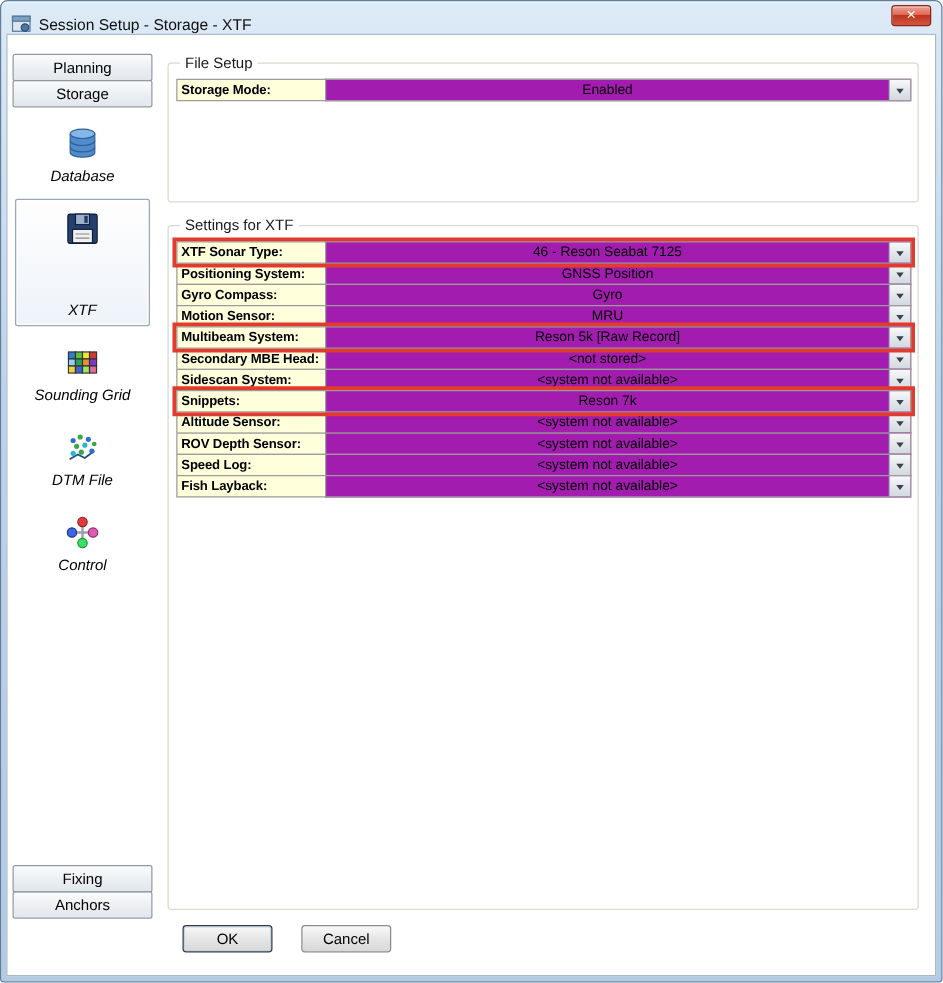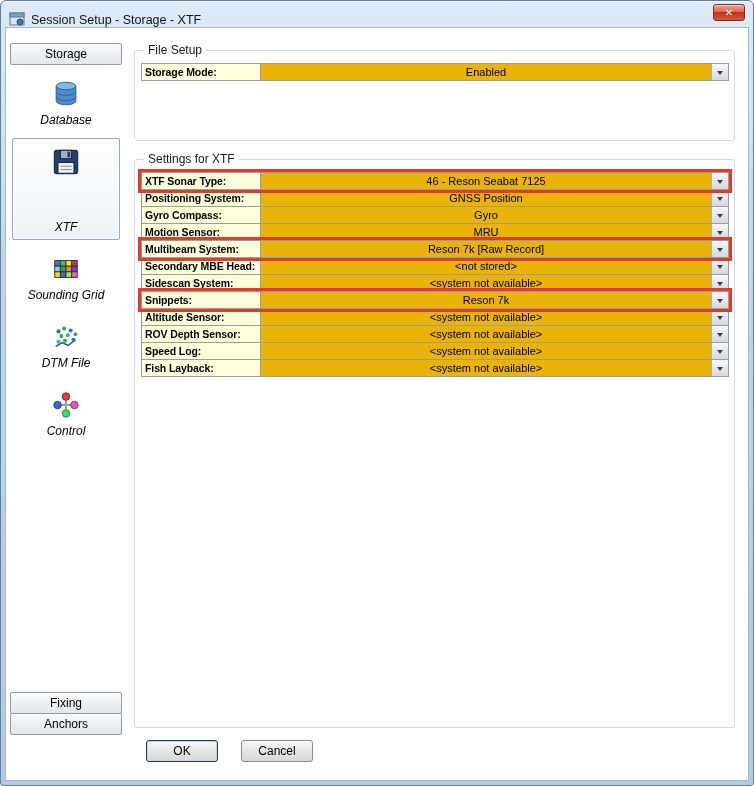--- a/index.html
+++ b/index.html
@@ -36,32 +36,32 @@
                        box-shadow:inset 0 0 0 1px #fff;gap:42px; }
   .nav-icon { width:32px; height:32px; display:flex; align-items:center; justify-content:center; }
   .side-bottom { margin-top:auto;text-align:right; }
 
   
   .main { flex:1; display:flex; flex-direction:column; padding:8px 13px 6px 10px; }
   .groupbox { position:relative; border:1px solid #dadace; border-radius:3px;
               padding:12px 5px 6px 6px; background:#fff; }
   .gb-title { position:absolute; top:-8px; left:9px; background:#fff; padding:0 4px;
               font-size:12px; color:#1a1a1a; }
-  .gb-filesetup { margin-top:14px; height:91px; flex:none; }
+  .gb-filesetup { margin-top:14px; height:112px; flex:none; }
   .gb-settings  { margin-top:18px; flex:1; }
   .footer { flex:none; height:46px; display:flex; align-items:center; gap:23px; padding-left:12px; }
 
   
   .row { display:flex; height:18px; position:relative;justify-content:space-between; }
   .row + .row { margin-top:-1px; }
   .cell-label { width:120px; flex:none; background:#ffffdb; border:1px solid #9c9c9c;
                 font-size:10.5px; font-weight:bold; color:#000; letter-spacing:-0.1px;
                 display:flex; align-items:center; padding:0 2px 0 3px;
                 white-space:nowrap; overflow:hidden; }
-  .combo { flex:1; margin-left:-1px; border:1px solid #9c9c9c; background:#eab308;
+  .combo { flex:1; margin-left:-1px; border:1px solid #9c9c9c; background:#a21caf;
            display:flex; align-items:stretch; cursor:default; }
   .combo-value { flex:1; display:flex; align-items:center; justify-content:center;
                  font-size:11px; color:#000; white-space:nowrap; }
   .combo-btn { width:17px; flex:none; border-left:1px solid #aab4be;
                background:linear-gradient(#f7f8f9, #e2e6ea 55%, #d3d9df);
                display:flex; align-items:center; justify-content:center; }
   .arr { width:0; height:0; border:3.5px solid transparent; border-top:4.5px solid #39424c;
          margin-top:4px; }
   .row.hl { z-index:2; outline:3px solid #e23a2c; }
 
@@ -84,20 +84,21 @@
     </svg>
     <span class="title-text">Session Setup - Storage -  XTF</span>
     <div class="close-btn">
       <span>✕</span>
     </div>
   </div>
 
   <div class="client">
 
     <div class="sidebar">
+      <div class="side-btn">Planning</div>
       <div class="side-btn">Storage</div>
 
       <div class="nav-item">
         <span class="nav-icon">
           <svg width="30" height="30" viewBox="0 0 32 32">
             <path d="M5.5 7.5 v16 a10.5 4 0 0 0 21 0 v-16" fill="#4f8ccb" stroke="#2d5e93"></path>
             <path d="M5.5 13.5 a10.5 4 0 0 0 21 0 M5.5 19 a10.5 4 0 0 0 21 0" fill="none" stroke="#2d5e93"></path>
             <ellipse cx="16" cy="7.5" rx="10.5" ry="4" fill="#85b6e8" stroke="#2d5e93"></ellipse>
           </svg>
         </span>
@@ -231,21 +232,21 @@
             <span class="combo-value">MRU</span>
             <span class="combo-btn">
                 <i class="arr"></i>
               </span>
           </div>
         </div>
 
         <div class="row hl">
           <div class="cell-label">Multibeam System:</div>
           <div class="combo">
-            <span class="combo-value">Reson 7k [Raw Record]</span>
+            <span class="combo-value">Reson 5k [Raw Record]</span>
             <span class="combo-btn">
                 <i class="arr"></i>
               </span>
           </div>
         </div>
 
         <div class="row">
           <div class="cell-label">Secondary MBE Head:</div>
           <div class="combo">
             <span class="combo-value">&lt;not stored&gt;</span>

